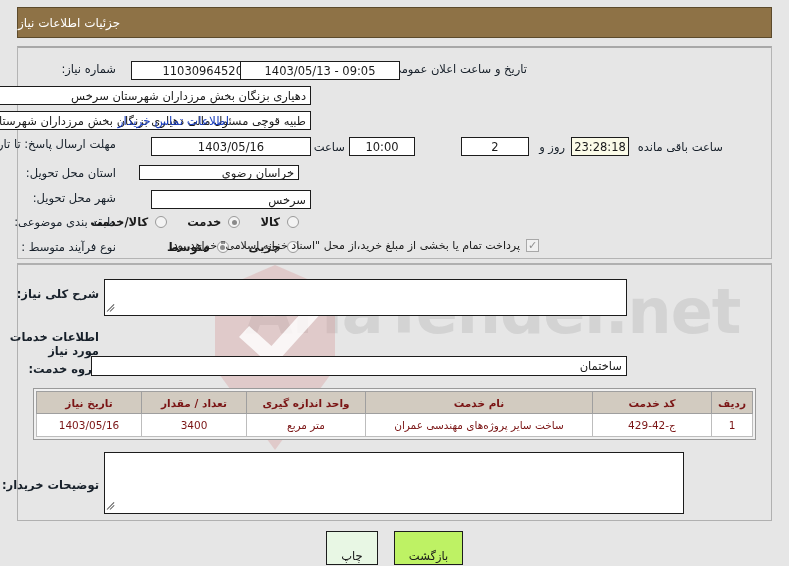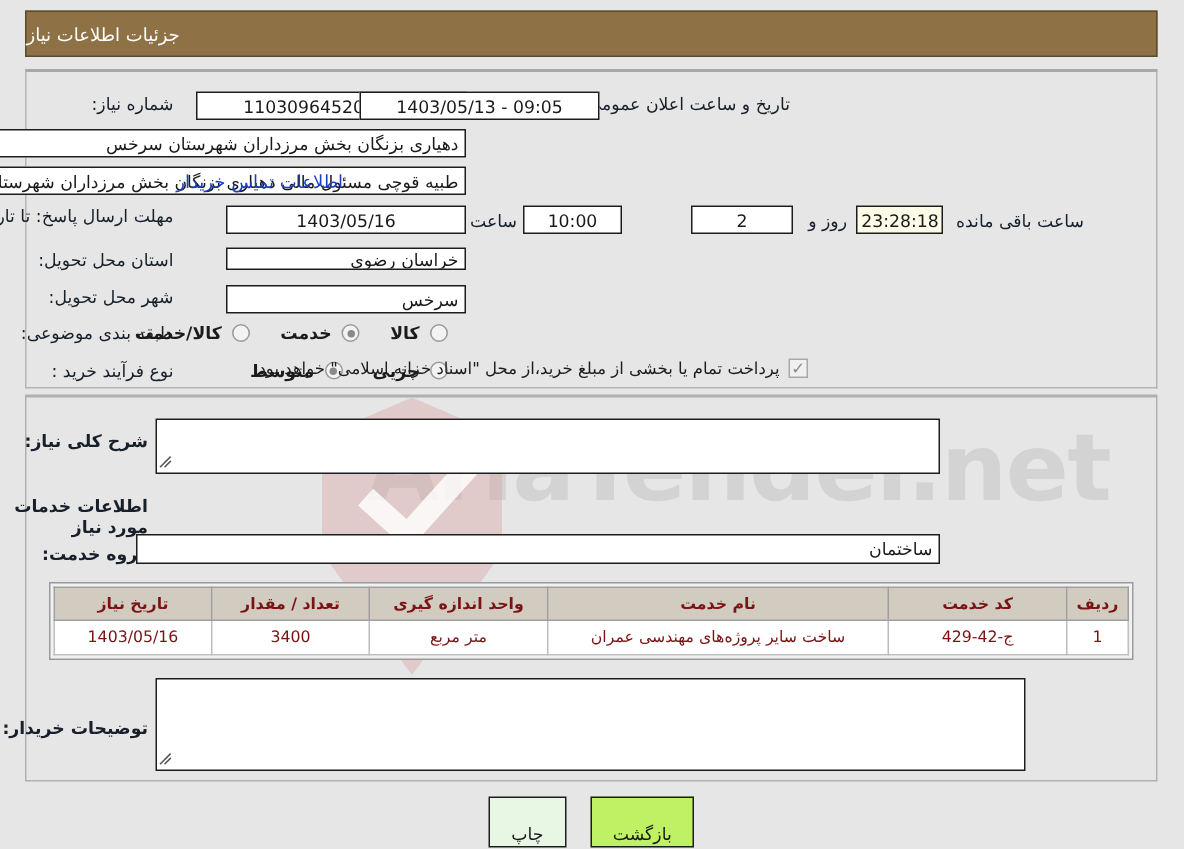--- a/index.html
+++ b/index.html
@@ -318,21 +318,21 @@
 </div>
 <span class="lbl" style="position:absolute; right:224px; top:140px; z-index:4;">روز و</span>
 <div class="fld khaki center" style="position:absolute; right:160px; top:137px; width:58px; height:19px; z-index:4;">
   <span>23:28:18</span>
 </div>
 <span class="lbl" style="position:absolute; right:66px; top:140px; z-index:4;">ساعت باقی مانده</span>
 
 <div class="row" style="right:673px; top:166px; z-index:4;">
   <span class="lbl">استان محل تحویل:</span>
 </div>
-<div class="fld right" style="position:absolute; right:478px; top:165px; width:160px; height:15px; z-index:4;">
+<div class="fld right" style="position:absolute; right:490px; top:165px; width:160px; height:15px; z-index:4;">
   <span>خراسان رضوی</span>
 </div>
 
 <div class="row" style="right:673px; top:191px; z-index:4;">
   <span class="lbl">شهر محل تحویل:</span>
 </div>
 <div class="fld right" style="position:absolute; right:478px; top:190px; width:160px; height:19px; z-index:4;">
   <span>سرخس</span>
 </div>
 
@@ -348,21 +348,21 @@
     <span class="radio on"></span>
     <span class="rlabel">خدمت</span>
   </div>
   <div class="radio-group" style="margin-right:18px;">
     <span class="radio"></span>
     <span class="rlabel">کالا/خدمت</span>
   </div>
 </div>
 
 <div class="row" style="right:673px; top:240px; z-index:4;">
-  <span class="lbl">نوع فرآیند خرید :</span>
+  <span class="lbl">نوع فرآیند متوسط :</span>
 </div>
 <div class="row" style="right:490px; top:240px; z-index:4; gap:0;">
   <div class="radio-group">
     <span class="radio"></span>
     <span class="rlabel">جزیی</span>
   </div>
   <div class="radio-group" style="margin-right:18px;">
     <span class="radio on"></span>
     <span class="rlabel">متوسط</span>
   </div>

